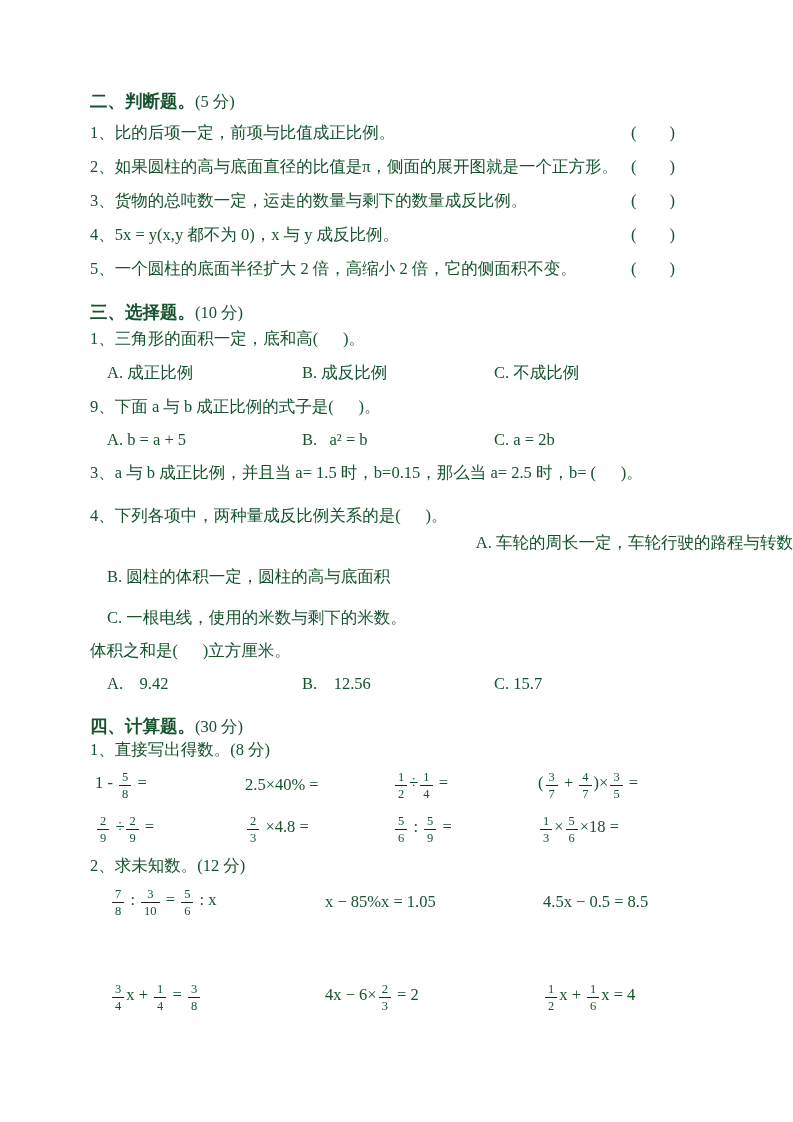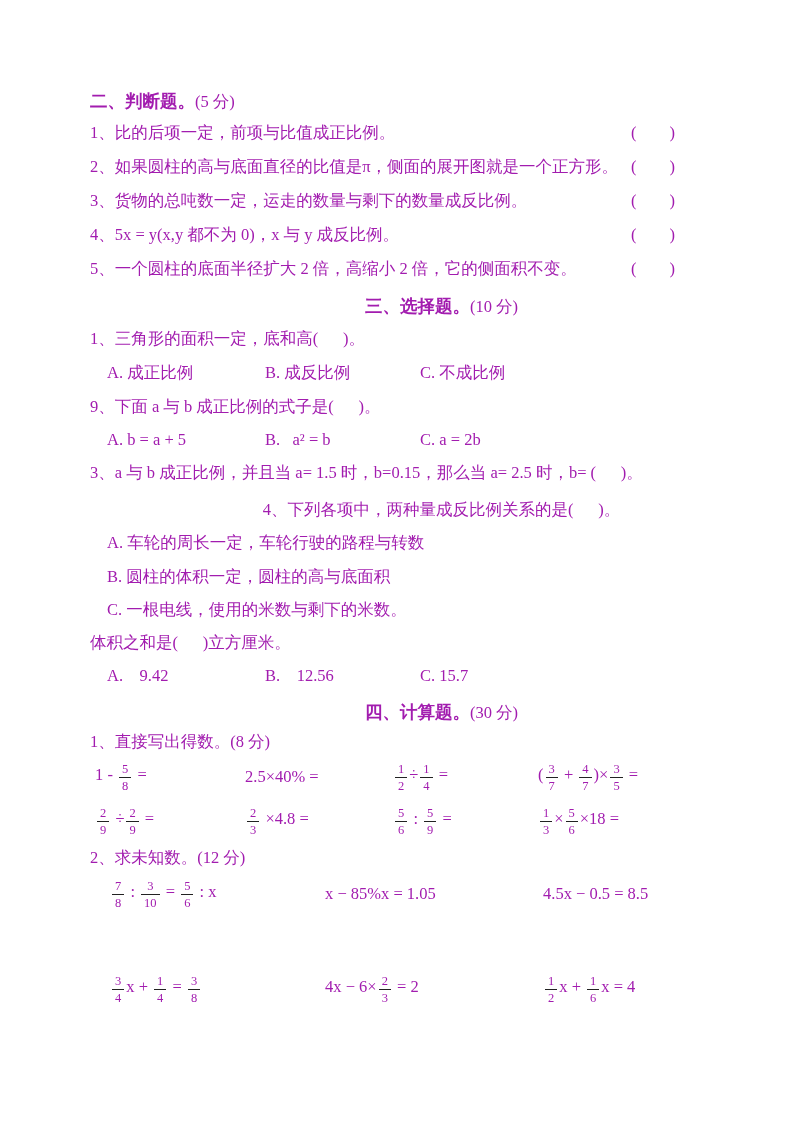--- a/index.html
+++ b/index.html
@@ -1,33 +1,33 @@
 <!DOCTYPE html>
 <html><head>
 <meta charset="utf-8">
 <style>
   html,body{margin:0;padding:0;background:#e8e8e8;}
   .page{
     width:793px;height:1122px;margin:0 auto;background:#ffffff;
     font-family:"Liberation Serif","DejaVu Serif",serif;
-    color:#a21caf;font-size:16.5px;
+    color:#14532d;font-size:16.5px;
     box-sizing:border-box;padding:86px 0 0 90px;position:relative;overflow:hidden;
   }
   .line{white-space:pre-wrap;}
   .sec{font-weight:bold;font-size:17.5px;}
   .sec .pts{font-weight:normal;font-size:16.5px;}
   .h30{height:30px;line-height:30px;}
-  .h36{height:36px;line-height:40px;text-align:center;}
+  .h36{height:36px;line-height:52px;}
   .h34{height:34px;line-height:34px;}
   .h32{height:32px;line-height:32px;}
   .h30b{height:30px;line-height:30px;}
   .h28{height:28px;line-height:28px;}
   .judge-row{height:34px;line-height:34px;display:flex;padding-right:118px;white-space:pre-wrap;}
   .judge-row .blank{margin-left:auto;white-space:pre;}
-  .opts{display:grid;grid-template-columns:158px 155px auto;padding-left:17px;white-space:pre-wrap;}
+  .opts{display:grid;grid-template-columns:158px 155px auto;padding-left:17px;white-space:pre-wrap;gap:37px;}
   .crow{display:grid;grid-template-columns:150px 148px 145px auto;padding-left:5px;align-items:center;}
   .crow1{height:42px;}
   .crow2{height:46px;}
   .srow{display:grid;grid-template-columns:215px 218px auto;padding-left:20px;align-items:center;height:44px;}
   .srow2{margin-top:51px;}
   .expr{white-space:pre-wrap;}
   .frac{display:inline-block;vertical-align:-11px;text-align:center;font-size:12.5px;line-height:1;margin:0 2px;}
   .frac .fn{display:block;border-bottom:1px solid #222;padding:1px 3px 2px;}
   .frac .fd{display:block;padding:2px 3px 0;}
 </style>
@@ -71,23 +71,23 @@
   <div class="line h34">9、下面 a 与 b 成正比例的式子是(      )。</div>
   <div class="opts h32">
     <span>A. b = a + 5</span>
     <span>B.   a² = b</span>
     <span>C. a = 2b</span>
   </div>
 
   <div class="line h34">3、a 与 b 成正比例，并且当 a= 1.5 时，b=0.15，那么当 a= 2.5 时，b= (      )。</div>
 
   <div class="line h36">4、下列各项中，两种量成反比例关系的是(      )。</div>
-  <div class="line h34" style="padding-left:17px;">A. 车轮的周长一定，车轮行驶的路程与转数</div>
+  <div class="line h34" style="padding-left:17px;text-align:right;">A. 车轮的周长一定，车轮行驶的路程与转数</div>
   <div class="line h34" style="padding-left:17px;">B. 圆柱的体积一定，圆柱的高与底面积</div>
-  <div class="line h32" style="padding-left:17px;">C. 一根电线，使用的米数与剩下的米数。</div>
+  <div class="line h32" style="padding-left:17px;margin-top:8px;">C. 一根电线，使用的米数与剩下的米数。</div>
 
   <div class="line h34">体积之和是(      )立方厘米。</div>
   <div class="opts h32">
     <span>A.    9.42</span>
     <span>B.    12.56</span>
     <span>C. 15.7</span>
   </div>
 
   <div class="line sec h36"><span>四、计算题。</span><span class="pts">(30 分)</span></div>
 

